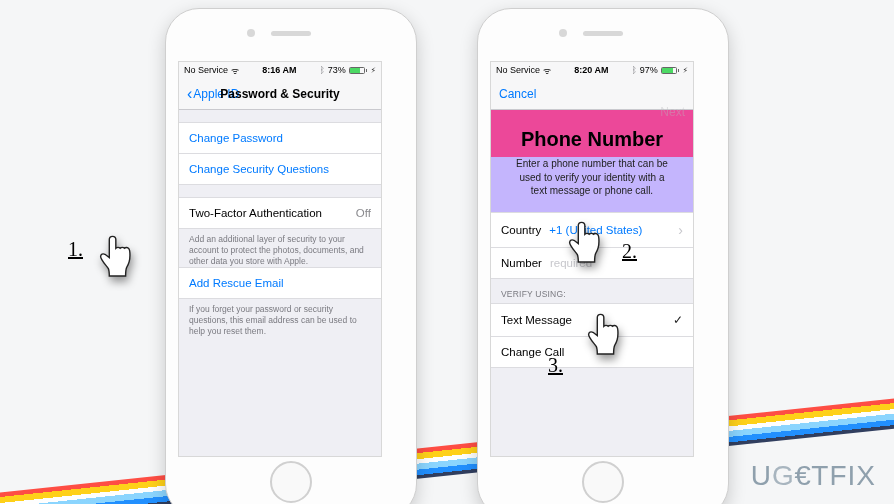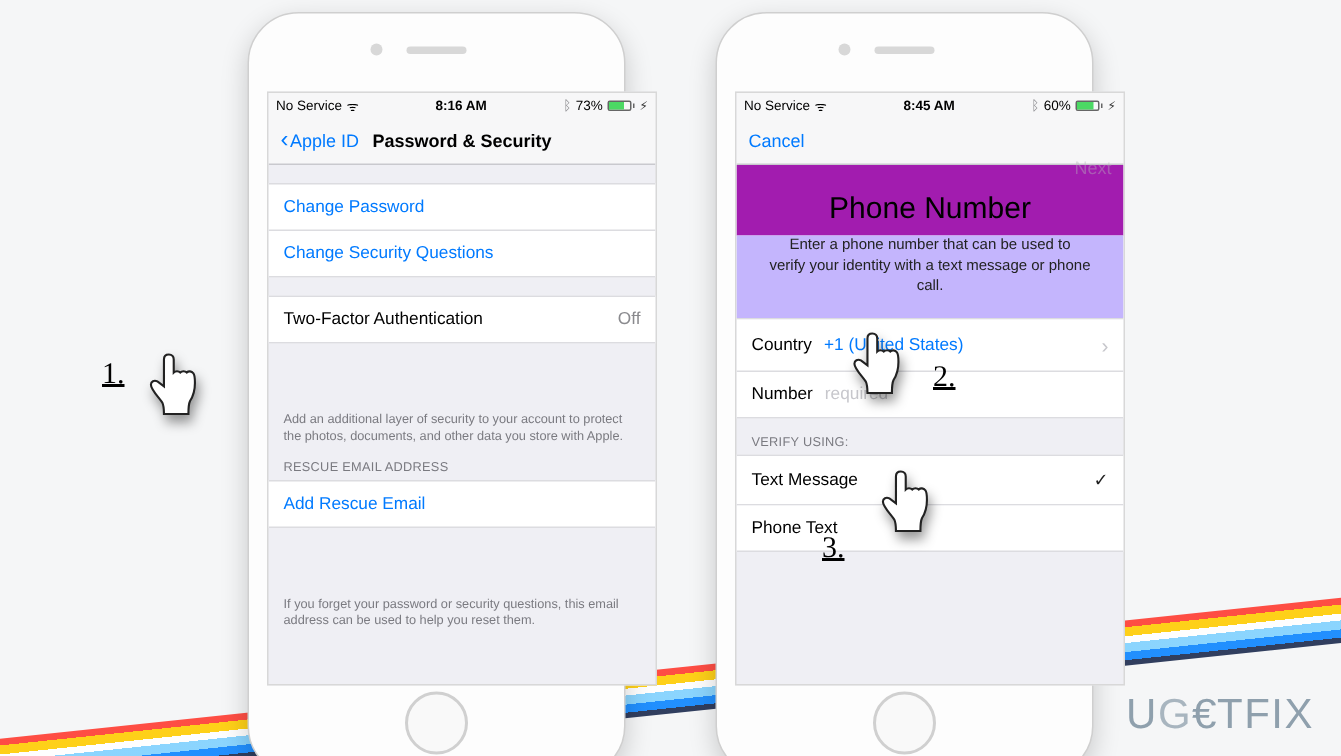--- a/index.html
+++ b/index.html
@@ -73,21 +73,21 @@
     top:20px; left:50%; margin-left:-44px;
     width:8px; height:8px; background:#d8d8d8; border-radius:50%;
   }
   .home-btn {
     position:absolute;
     bottom:14px; left:50%; transform:translateX(-50%);
     width:42px; height:42px; border:2px solid #d0d0d0; border-radius:50%;
     background:#f9f9f9;
   }
   .screen {
-    width: 260px;
+    width: 204px;
     height: 396px;
     background: #efeff4;
     border: 1px solid #d8d8d8;
     font-size: 11px;
     color: #000;
     overflow:hidden;
     position:relative;
   }
   
   .status-bar {
@@ -133,36 +133,35 @@
     text-align:right;
   }
   .cell + .cell { border-top: none; }
   .cell.link { color:#007aff; }
   .cell .val { color:#8a8a8e; }
   .footer {
     font-size: 8.5px;
     color:#7a7a80;
     padding: 5px 10px 0 10px;
     line-height:1.3;
-    margin-top:40px;
   }
   .header-label {
     font-size: 8.5px;
     color:#7a7a80;
     padding: 10px 10px 4px 10px;
     text-transform: uppercase;
     letter-spacing:.2px;
   }
   
   .big-title {
     font-size: 20px;
     text-align:center;
-    font-weight:400;
+    font-weight:700;
     padding: 18px 12px 6px 12px;
-    background:#a21caf;
+    background:#ec4899;
   }
   .subtitle {
     font-size: 10px;
     color:#222;
     text-align:center;
     padding: 0 22px 14px 22px;
     background:#c4b5fd;
     line-height:1.35;
   }
   .cell .label { color:#000; }
@@ -233,40 +232,39 @@
       </div>
 
       <div class="group">
         <div class="cell">
           <span>Two-Factor Authentication</span>
           <span class="val">Off</span>
         </div>
       </div>
       <div class="footer">Add an additional layer of security to your account to protect the photos, documents, and other data you store with Apple.</div>
 
-      <div class="header-label">RESCUE EMAIL ADDRESS</div>
       <div class="cell link" style="border-top:1px solid #dcdce0;">
         <span>Add Rescue Email</span>
       </div>
       <div class="footer">If you forget your password or security questions, this email address can be used to help you reset them.</div>
     </div>
     <div class="home-btn"></div>
   </div>
 
   <div class="phone">
     <div class="screen">
       <div class="status-bar">
         <div class="status-left">
           <span>No Service</span>
           <span class="wifi-icon">ᯤ</span>
         </div>
-        <div class="status-time">8:45 AM</div>
+        <div class="status-time">8:20 AM</div>
         <div class="status-right">
           <span style="color:#8a8a8e;">ᛒ</span>
-          <span>60%</span>
+          <span>97%</span>
           <span class="batt">
             <span class="batt-body">
                 <span class="batt-fill" style="width:76%"></span>
               </span>
               <span class="batt-tip"></span>
           </span>
           <span style="color:#333;font-size:8px;">⚡︎</span>
         </div>
       </div>
       <div class="nav">
@@ -291,21 +289,21 @@
       <div class="cell">
         <span><span class="label">Number</span><span class="placeholder">required</span></span>
       </div>
 
       <div class="header-label">VERIFY USING:</div>
       <div class="cell">
         <span>Text Message</span>
         <span class="check">✓</span>
       </div>
       <div class="cell">
-        <span>Phone Text</span>
+        <span>Change Call</span>
       </div>
     </div>
     <div class="home-btn"></div>
   </div>
 
 </div>
 
 <div class="step" style="left:68px; top:238px;">1.</div>
 <div class="cursor" style="left:96px; top:232px;">
   <svg viewBox="0 0 40 46">

